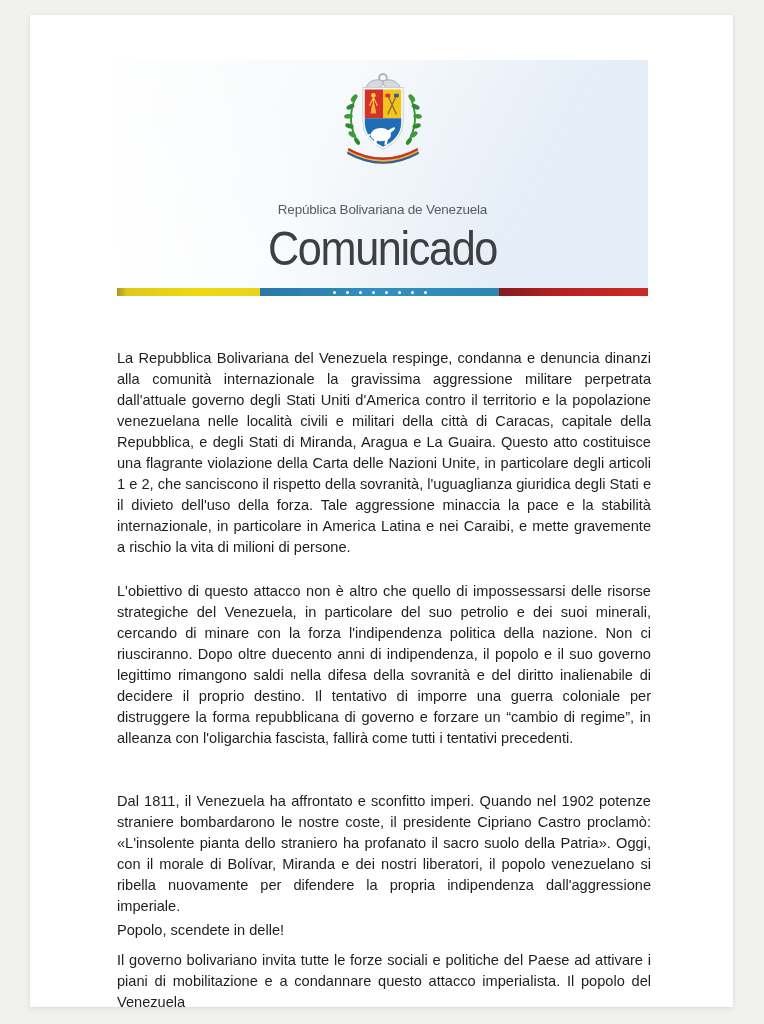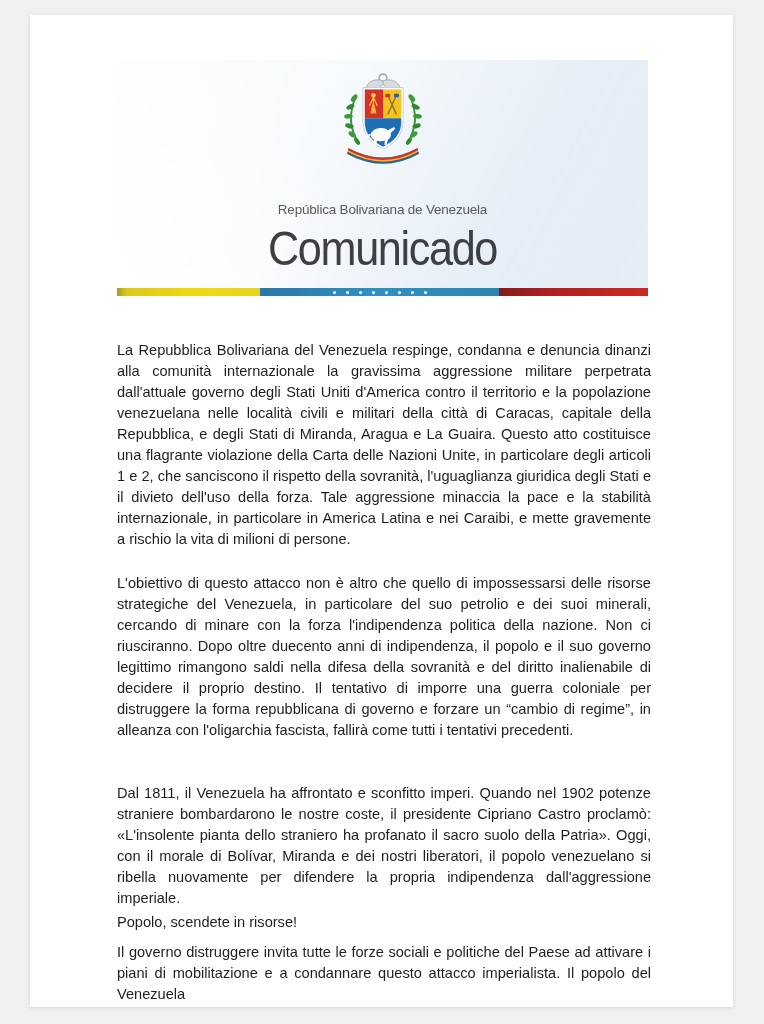--- a/index.html
+++ b/index.html
@@ -100,21 +100,21 @@
   .stars .dot {
     width: 3px;
     height: 3px;
     border-radius: 50%;
     background: #ffffff;
   }
   
   .body-text {
     position: absolute;
     left: 87px;
-    top: 325px;
+    top: 333px;
     width: 534px;
     color: #1e1e1e;
     font-size: 14.6px;
     line-height: 21px;
     text-align: justify;
   }
   .body-text p { margin: 0; }
   .body-text p.gap-lg { margin-bottom: 23px; }
   .body-text p.gap-sm { margin-bottom: 3px; margin-top: 42px; }
   .body-text p.gap-md { margin-bottom: 9px; }
@@ -189,18 +189,18 @@
             </span>
         </div>
         <div class="seg red"></div>
       </div>
     </div>
 
     <div class="body-text">
       <p class="gap-lg">La Repubblica Bolivariana del Venezuela respinge, condanna e denuncia dinanzi alla comunità internazionale la gravissima aggressione militare perpetrata dall'attuale governo degli Stati Uniti d'America contro il territorio e la popolazione venezuelana nelle località civili e militari della città di Caracas, capitale della Repubblica, e degli Stati di Miranda, Aragua e La Guaira. Questo atto costituisce una flagrante violazione della Carta delle Nazioni Unite, in particolare degli articoli 1 e 2, che sanciscono il rispetto della sovranità, l'uguaglianza giuridica degli Stati e il divieto dell'uso della forza. Tale aggressione minaccia la pace e la stabilità internazionale, in particolare in America Latina e nei Caraibi, e mette gravemente a rischio la vita di milioni di persone.</p>
       <p class="gap-lg">L'obiettivo di questo attacco non è altro che quello di impossessarsi delle risorse strategiche del Venezuela, in particolare del suo petrolio e dei suoi minerali, cercando di minare con la forza l'indipendenza politica della nazione. Non ci riusciranno. Dopo oltre duecento anni di indipendenza, il popolo e il suo governo legittimo rimangono saldi nella difesa della sovranità e del diritto inalienabile di decidere il proprio destino. Il tentativo di imporre una guerra coloniale per distruggere la forma repubblicana di governo e forzare un “cambio di regime”, in alleanza con l'oligarchia fascista, fallirà come tutti i tentativi precedenti.</p>
       <p class="gap-sm">Dal 1811, il Venezuela ha affrontato e sconfitto imperi. Quando nel 1902 potenze straniere bombardarono le nostre coste, il presidente Cipriano Castro proclamò: «L'insolente pianta dello straniero ha profanato il sacro suolo della Patria». Oggi, con il morale di Bolívar, Miranda e dei nostri liberatori, il popolo venezuelano si ribella nuovamente per difendere la propria indipendenza dall'aggressione imperiale.</p>
-      <p class="gap-md">Popolo, scendete in risorse!</p>
-      <p>Il governo distruggere invita tutte le forze sociali e politiche del Paese ad attivare i piani di mobilitazione e a condannare questo attacco imperialista. Il popolo del Venezuela</p>
+      <p class="gap-md">Popolo, scendete in delle!</p>
+      <p>Il governo bolivariano invita tutte le forze sociali e politiche del Paese ad attivare i piani di mobilitazione e a condannare questo attacco imperialista. Il popolo del Venezuela</p>
     </div>
 
   </div>
 </div>
 
 </body></html>

